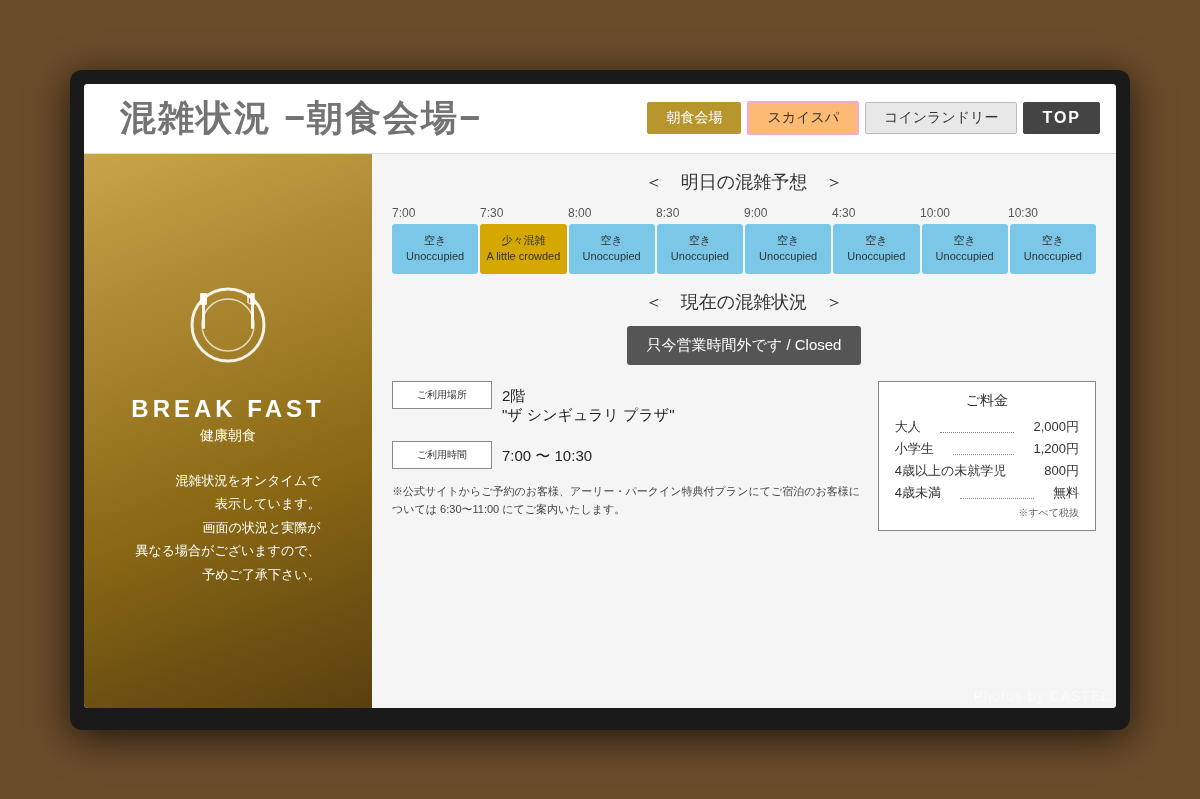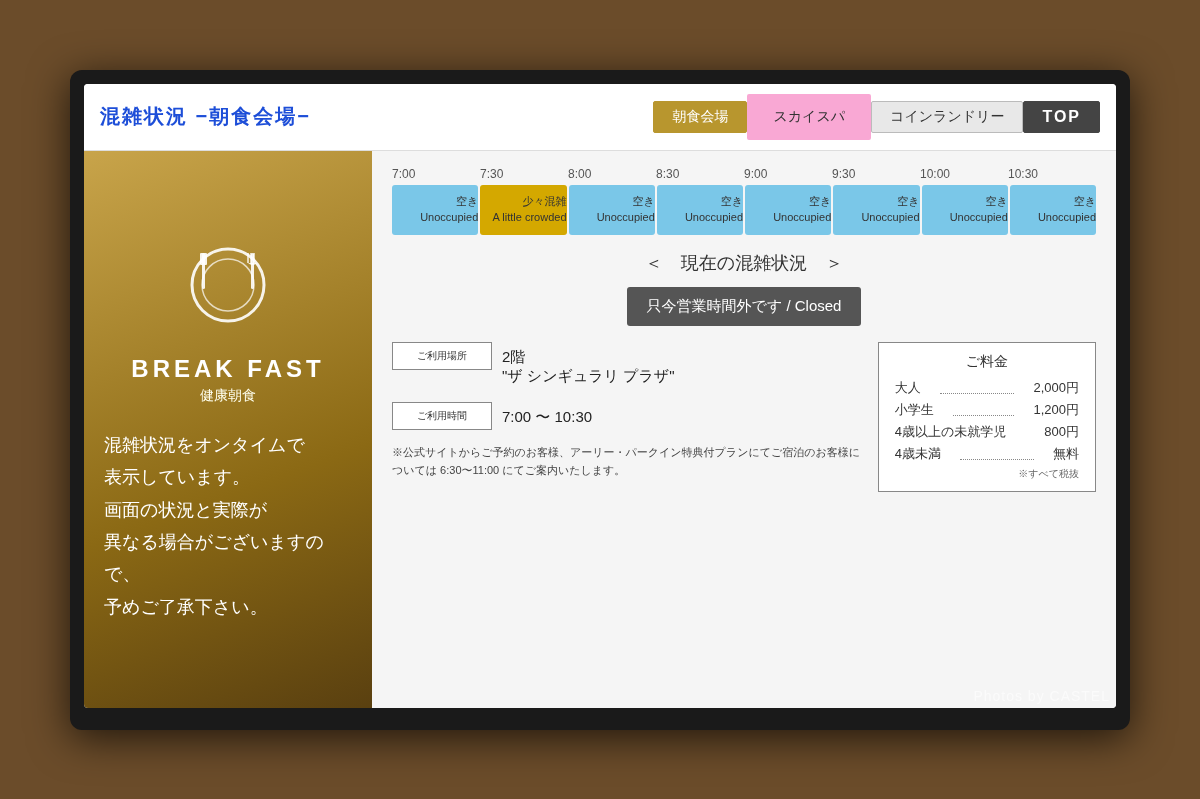--- a/index.html
+++ b/index.html
@@ -38,49 +38,51 @@
     .header {
       background: #ffffff;
       padding: 10px 16px;
       display: flex;
       align-items: center;
       justify-content: space-between;
       border-bottom: 1px solid #ddd;
     }
 
     .header-title {
-      font-size: 20px;
+      font-size: 36px;
       font-weight: bold;
-      color: #1d4ed8;
+      color: #737373;
       letter-spacing: 2px;
+      margin-left: 20px;
     }
 
     .nav-tabs {
       display: flex;
+      gap: 6px;
       align-items: center;
     }
 
     .nav-tab {
       padding: 6px 18px;
       font-size: 14px;
       border-radius: 2px;
       cursor: pointer;
       border: 1px solid #aaa;
     }
 
     .nav-tab.active-gold {
       background: #b8962e;
       color: #fff;
       border-color: #b8962e;
     }
 
     .nav-tab.active-yellow {
-      background: #f9a8d4;
-      color: #333;
-      border: 8px solid #f9a8d4;
+      background: #fdba74;
+      color: #333;
+      border: 2px solid #f9a8d4;
     }
 
     .nav-tab.inactive {
       background: #e8e8e8;
       color: #333;
       border-color: #bbb;
     }
 
     .nav-tab.dark {
       background: #444;
@@ -127,22 +129,22 @@
     }
 
     .break-fast-subtitle {
       color: #ffe;
       font-size: 14px;
       margin-bottom: 24px;
     }
 
     .left-description {
       color: #fff;
-      font-size: 18px;
-      text-align: left;
+      font-size: 13px;
+      text-align: right;
       line-height: 1.8;
     }
 
     
     .right-panel {
       flex: 1;
       background: #f5f5f5;
       padding: 16px 20px;
       overflow-y: auto;
     }
@@ -176,21 +178,21 @@
       display: flex;
       gap: 2px;
       height: 50px;
     }
 
     .slot {
       flex: 1;
       border-radius: 3px;
       display: flex;
       flex-direction: column;
-      align-items: flex-end;
+      align-items: center;
       justify-content: center;
       font-size: 11px;
       color: #333;
       text-align: center;
       line-height: 1.4;
     }
 
     .slot.unoccupied {
       background: #7ac7e8;
     }
@@ -350,27 +352,28 @@
         <div class="break-fast-title">BREAK FAST</div>
         <div class="break-fast-subtitle">健康朝食</div>
         <div class="left-description">
           混雑状況をオンタイムで<br>表示しています。<br>画面の状況と実際が<br>異なる場合がございますので、<br>予めご了承下さい。
         </div>
       </div>
 
       <div class="right-panel">
 
         <div class="timeline-container">
+          <div class="section-title">＜　明日の混雑予想　＞</div>
           <div class="timeline-hours">
             <div class="timeline-hour">7:00</div>
             <div class="timeline-hour">7:30</div>
             <div class="timeline-hour">8:00</div>
             <div class="timeline-hour">8:30</div>
             <div class="timeline-hour">9:00</div>
-            <div class="timeline-hour">9:30</div>
+            <div class="timeline-hour">4:30</div>
             <div class="timeline-hour">10:00</div>
             <div class="timeline-hour">10:30</div>
           </div>
           <div class="timeline-slots">
             <div class="slot unoccupied">
                 <span>空き</span>
                 <span>Unoccupied</span>
               </div>
             <div class="slot crowded">
                 <span>少々混雑</span>

